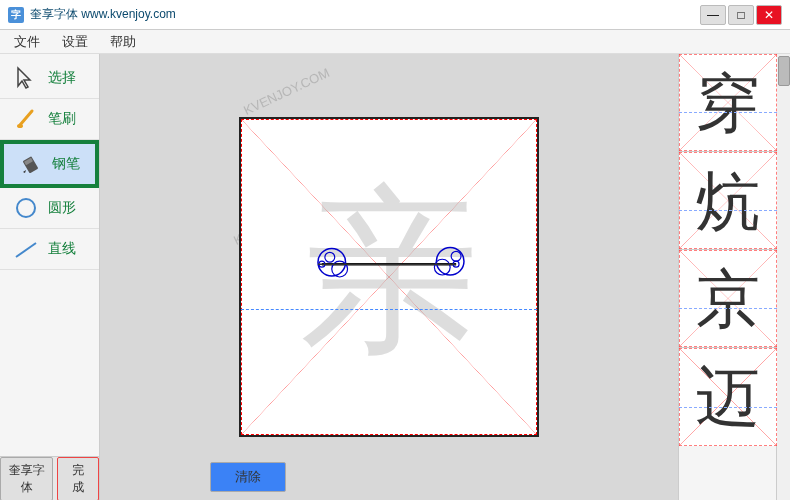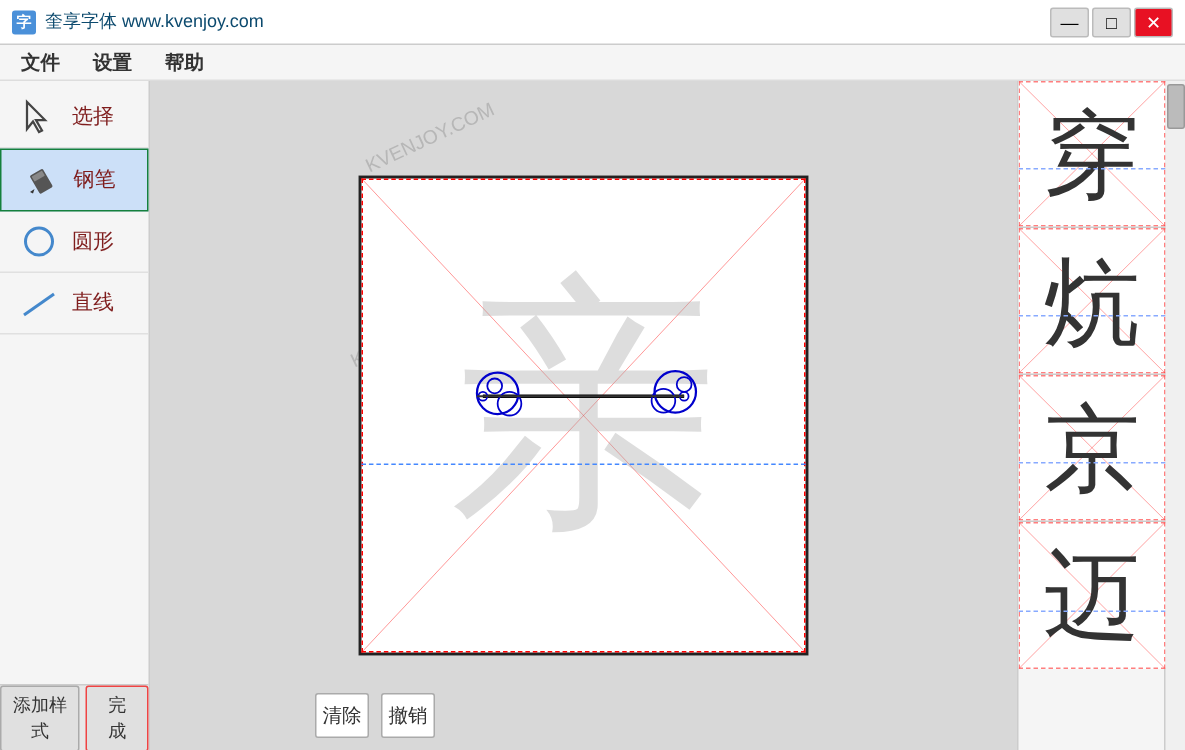--- a/index.html
+++ b/index.html
@@ -41,21 +41,20 @@
 
     
     .menu-bar {
       height: 24px;
       background: #f5f5f5;
       border-bottom: 1px solid #ddd;
       display: flex;
       align-items: center;
       padding: 0 4px;
       gap: 2px;
-      font-weight: bold;
     }
     .menu-item {
       padding: 2px 10px;
       font-size: 13px;
       color: #333;
       cursor: pointer;
       border-radius: 2px;
     }
 
     
@@ -73,24 +72,24 @@
       flex-direction: column;
       padding: 4px 0;
     }
     .tool-item {
       display: flex;
       align-items: center;
       gap: 6px;
       padding: 6px 10px;
       cursor: pointer;
       font-size: 14px;
-      color: #7f1d1d;
+      color: #15803d;
       border-bottom: 1px solid #e0e0e0;
     }
-    .tool-item.active { background: #cce0f8; border: 1px solid #15803d; }
+    .tool-item.active { background: #cce0f8; border: 4px solid #15803d; }
     .tool-icon { width: 32px; height: 28px; display: flex; align-items: center; justify-content: center; }
     .bottom-btn {
       padding: 4px 10px;
       background: #e8e8e8;
       border: 1px solid #aaa;
       border-radius: 2px;
       font-size: 12px;
       cursor: pointer;
       color: #333;
     }
@@ -241,22 +240,22 @@
 
     
     .action-bar {
       position: absolute;
       bottom: 8px;
       left: 110px;
       display: flex;
       gap: 8px;
     }
     .action-btn {
-      padding: 5px 4px;
-      background: #ffffff;
+      padding: 5px 24px;
+      background: #3b82f6;
       border: 1px solid #aaa;
       border-radius: 2px;
       font-size: 13px;
       cursor: pointer;
       color: #333;
     }
   </style>
 </head>
 <body>
 
@@ -286,20 +285,29 @@
 
     <div class="tool-item">
       <div class="tool-icon">
         <svg width="28" height="28" viewBox="0 0 28 28">
           <polygon points="6,4 6,22 10,17 14,24 16,23 12,16 18,16" fill="none" stroke="#444" stroke-width="1.5"></polygon>
         </svg>
       </div>
       <span>选择</span>
     </div>
 
+    <div class="tool-item">
+      <div class="tool-icon">
+        <svg width="28" height="28" viewBox="0 0 28 28">
+          <line x1="20" y1="6" x2="8" y2="20" stroke="#e8a020" stroke-width="3" stroke-linecap="round"></line>
+          <ellipse cx="8" cy="21" rx="3" ry="2" fill="#e8a020"></ellipse>
+        </svg>
+      </div>
+      <span>笔刷</span>
+    </div>
 
     <div class="tool-item active">
       <div class="tool-icon">
         <svg width="28" height="28" viewBox="0 0 28 28">
           <rect x="9" y="8" width="10" height="14" rx="1" fill="#555" transform="rotate(-30 14 14)"></rect>
           <polygon points="7,22 10,20 9,23" fill="#333"></polygon>
           <rect x="10" y="9" width="8" height="4" rx="0.5" fill="#888" transform="rotate(-30 14 14)"></rect>
         </svg>
       </div>
       <span>钢笔</span>
@@ -319,21 +327,21 @@
         <svg width="28" height="28" viewBox="0 0 28 28">
           <line x1="4" y1="22" x2="24" y2="8" stroke="#4488cc" stroke-width="2"></line>
         </svg>
       </div>
       <span>直线</span>
     </div>
 
 
 
     <div style="position:absolute;bottom:0;left:0;width:100%;height:44px;background:#e8e8e8;border-top:1px solid #ccc;display:flex;align-items:center;justify-content:center;gap:4px;">
-      <button class="bottom-btn" style="padding:4px 6px;font-size:12px;background:#e0e0e0;border:1px solid #aaa;border-radius:2px;cursor:pointer;">添加样式</button>
+      <button class="bottom-btn" style="padding:4px 6px;font-size:12px;background:#e0e0e0;border:1px solid #aaa;border-radius:2px;cursor:pointer;">奎享字体</button>
       <button class="bottom-btn" style="padding:4px 10px;font-size:12px;background:#e0e0e0;border:1px solid #ef4444;border-radius:2px;cursor:pointer;">完成</button>
     </div>
   </div>
 
   <div class="canvas-area">
 
     <span class="watermark" style="top:30px;left:140px;transform:rotate(-25deg);">KVENJOY.COM</span>
     <span class="watermark" style="top:80px;left:200px;transform:rotate(-25deg);">KVENJOY.COM</span>
     <span class="watermark" style="top:160px;left:130px;transform:rotate(-25deg);">KVENJOY.COM</span>
     <span class="watermark" style="top:230px;left:220px;transform:rotate(-25deg);">KVENJOY.COM</span>
@@ -361,21 +369,20 @@
           <circle cx="218" cy="139" r="5" fill="none" stroke="#0000cc" stroke-width="1.2"></circle>
           <circle cx="218" cy="147" r="3" fill="none" stroke="#0000cc" stroke-width="1.2"></circle>
 
           <line x1="78" y1="147" x2="218" y2="147" stroke="#333" stroke-width="1.5"></line>
         </svg>
       </div>
     </div>
 
     <div class="action-bar">
       <button class="action-btn">清除</button>
-      <button class="action-btn">撤销</button>
     </div>
   </div>
 
   <div class="right-panel">
 
     <div class="right-scrollbar">
       <div class="scrollbar-thumb"></div>
     </div>
 
     <div style="margin-right:14px;">

